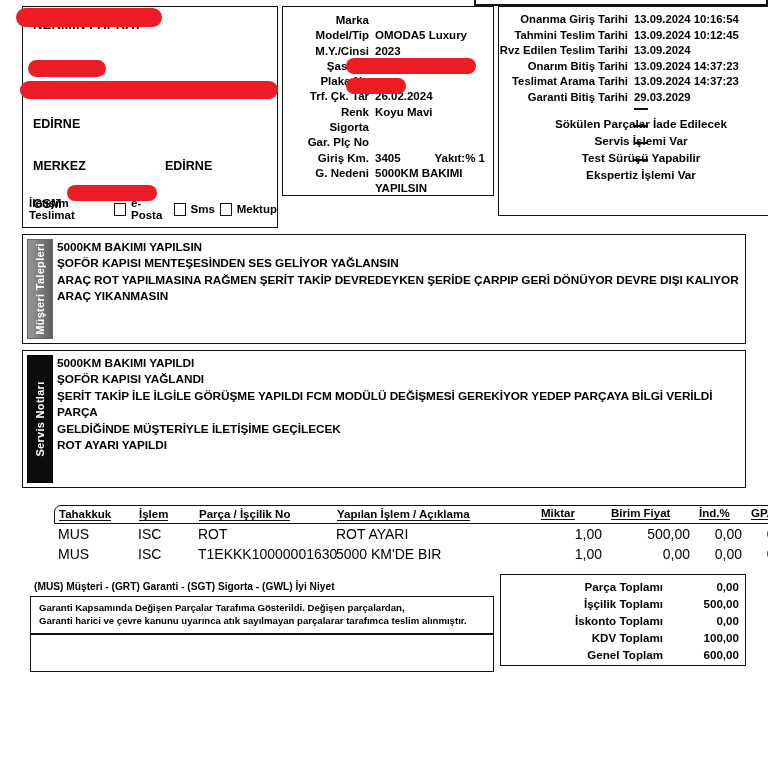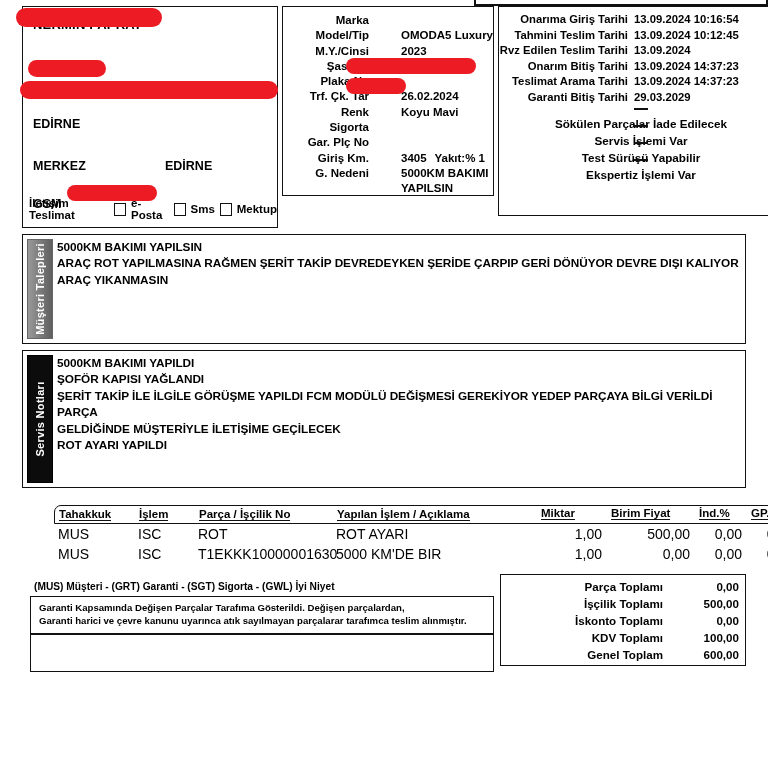--- a/index.html
+++ b/index.html
@@ -71,21 +71,21 @@
   }
 
   
   .veh-grid {
     position: absolute;
     left: 0; top: 6px; right: 0;
     font-size: 11.5px;
     font-weight: bold;
     line-height: 15.3px;
   }
-  .veh-row { display: flex; gap: 26px; }
+  .veh-row { display: flex; }
   .veh-lbl { width: 92px; text-align: right; padding-right: 6px; box-sizing: border-box; }
   .veh-val { flex: 1; position: relative; }
   .veh-val.split { display: flex; justify-content: space-between; padding-right: 8px; }
 
   
   .dt-grid {
     position: absolute;
     left: 0; top: 5px; right: 0;
     font-size: 11.3px; font-weight: bold;
     line-height: 15.6px;
@@ -358,20 +358,21 @@
     </div>
 
   </div>
 
   <div class="noteblock nb-requests">
     <div class="nb-tab tab-gray">
       <div class="nb-tab-inner">Müşteri Talepleri</div>
     </div>
     <div class="nb-body">
       <div>5000KM BAKIMI YAPILSIN</div>
+      <div>ŞOFÖR KAPISI MENTEŞESİNDEN SES GELİYOR YAĞLANSIN</div>
       <div>ARAÇ ROT YAPILMASINA RAĞMEN ŞERİT TAKİP DEVREDEYKEN ŞERİDE ÇARPIP GERİ DÖNÜYOR DEVRE DIŞI KALIYOR</div>
       <div>ARAÇ YIKANMASIN</div>
     </div>
   </div>
 
   <div class="noteblock nb-notes">
     <div class="nb-tab tab-black">
       <div class="nb-tab-inner">Servis Notları</div>
     </div>
     <div class="nb-body">

